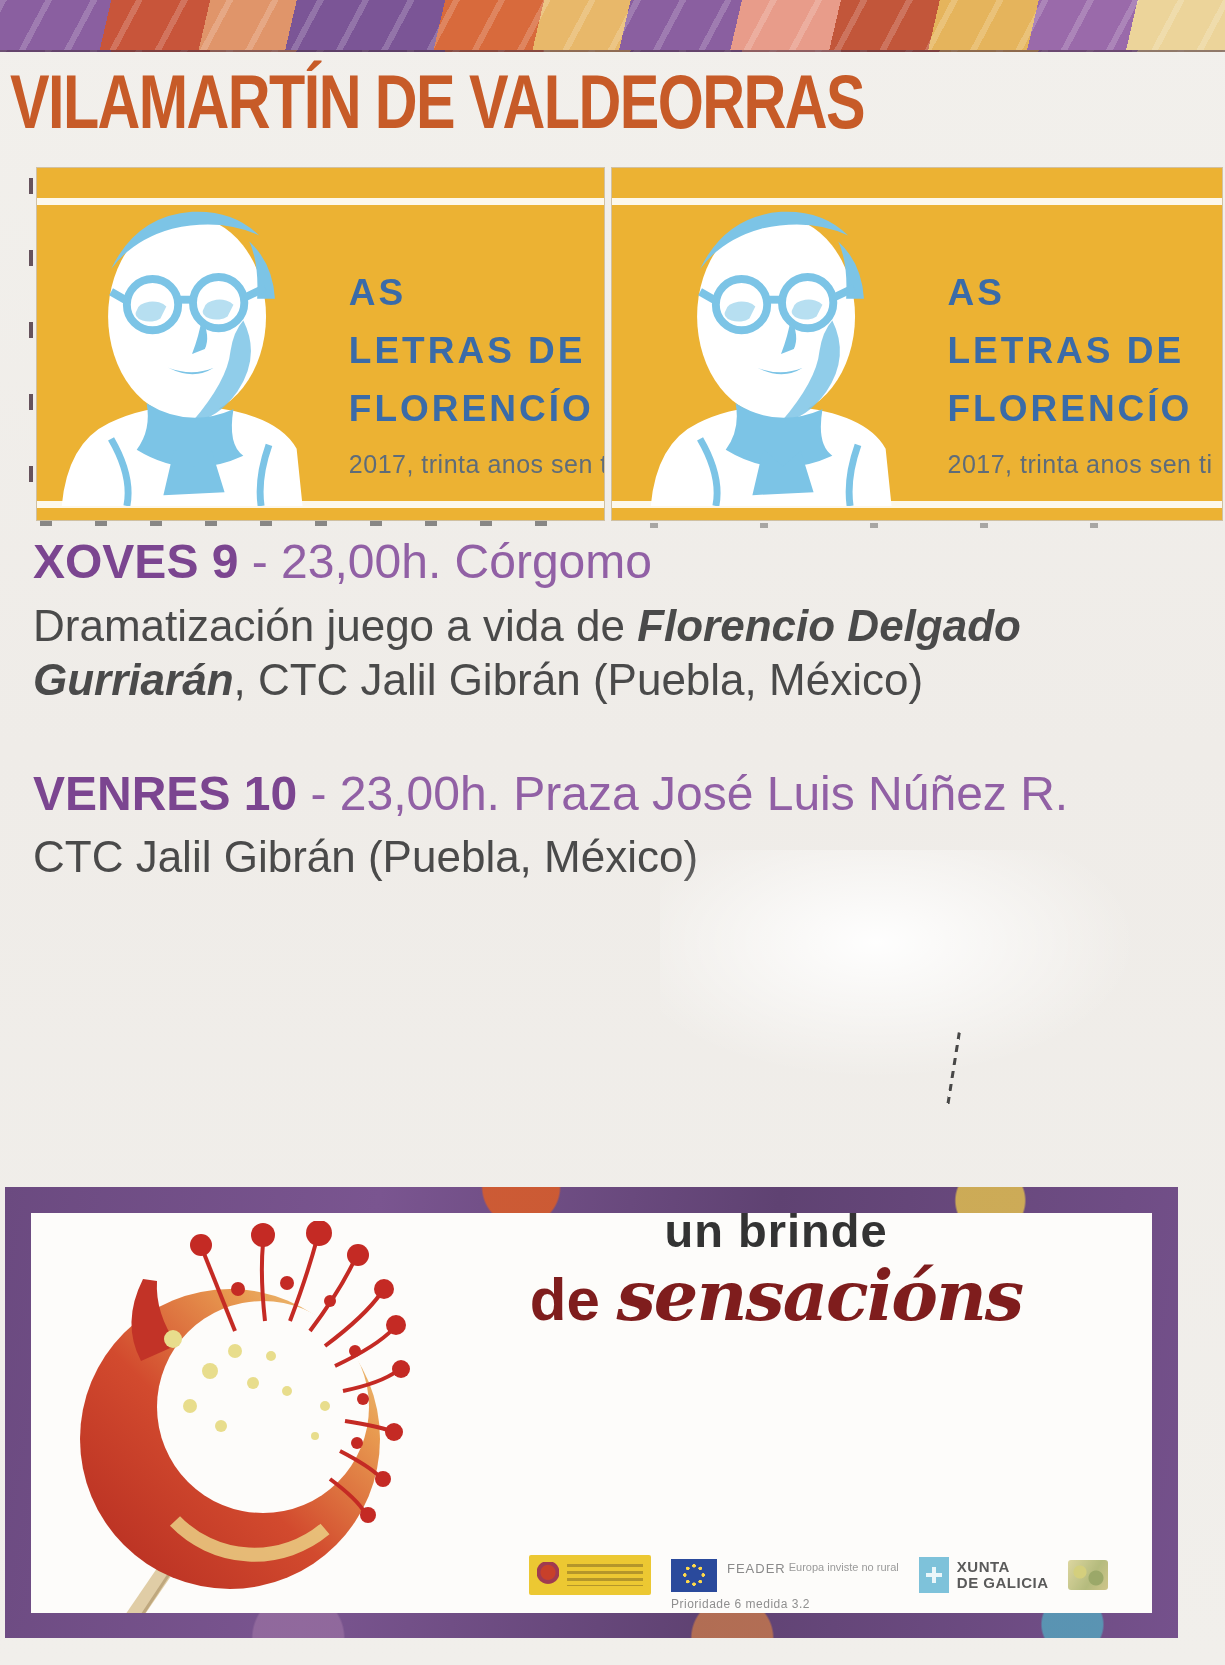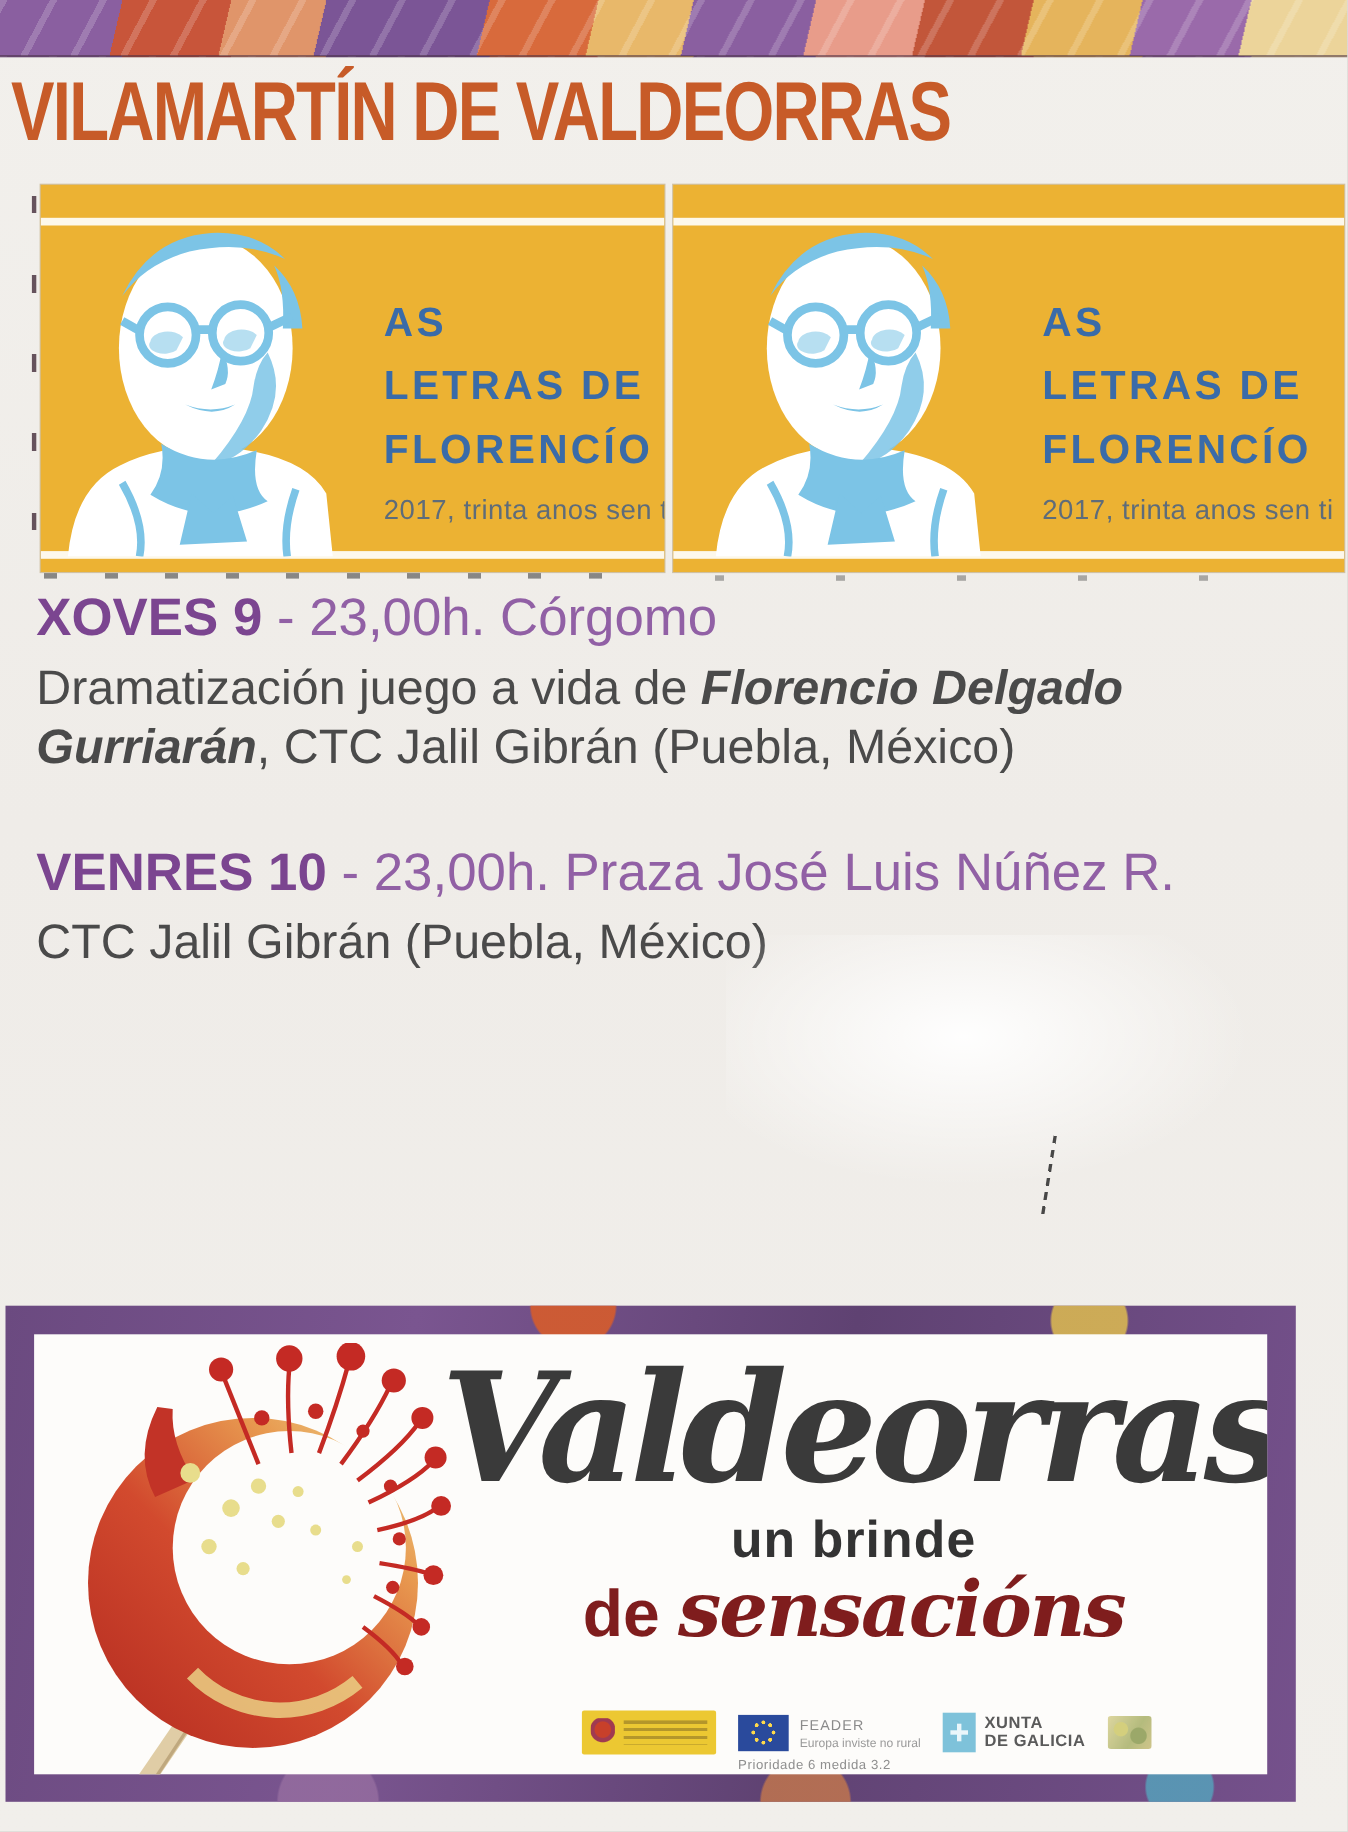--- a/index.html
+++ b/index.html
@@ -125,21 +125,21 @@
     background:
       radial-gradient(circle at 50% 8%,#ffd94a 0 1.6px,transparent 2px),
       radial-gradient(circle at 78% 20%,#ffd94a 0 1.6px,transparent 2px),
       radial-gradient(circle at 92% 50%,#ffd94a 0 1.6px,transparent 2px),
       radial-gradient(circle at 78% 80%,#ffd94a 0 1.6px,transparent 2px),
       radial-gradient(circle at 50% 92%,#ffd94a 0 1.6px,transparent 2px),
       radial-gradient(circle at 22% 80%,#ffd94a 0 1.6px,transparent 2px),
       radial-gradient(circle at 8% 50%,#ffd94a 0 1.6px,transparent 2px),
       radial-gradient(circle at 22% 20%,#ffd94a 0 1.6px,transparent 2px);
   }
-  .eu-text{display:flex;flex-direction:column;gap:3px;padding-top:2px;}
+  .eu-text{display:flex;flex-direction:row;gap:3px;padding-top:2px;}
   .eu-title{font-size:13px;color:#8a8a8a;letter-spacing:1px;}
   .eu-line{font-size:11px;color:#9a9a9a;text-align:right;}
   .logo-xunta{display:flex;align-items:center;gap:8px;}
   .xunta-sq{
     position:relative;width:30px;height:36px;background:#7ec2da;
   }
   .xunta-sq::before{
     content:"";position:absolute;left:50%;top:50%;width:16px;height:16px;margin:-8px 0 0 -8px;
     background:
       linear-gradient(#eaf6fa,#eaf6fa) 50% 0/4px 100% no-repeat,
@@ -306,21 +306,20 @@
           <circle cx="228" cy="162" r="6"></circle>
             <circle cx="196" cy="205" r="6"></circle>
           <circle cx="246" cy="135" r="5"></circle>
             <circle cx="262" cy="170" r="5"></circle>
           <circle cx="300" cy="185" r="5"></circle>
             <circle cx="290" cy="215" r="4"></circle>
         </g>
       </svg>
 
       <div class="wine-col">
-        <div class="brand">Valdeorras</div>
         <div class="tag1">un brinde</div>
         <div class="tag2"><span class="de">de </span><span class="script">sensacións</span></div>
       </div>
 
       <div class="logos">
         <div class="logo-spain">
           <div class="crest"></div>
           <div class="lines"></div>
         </div>
         <div class="logo-eu">

